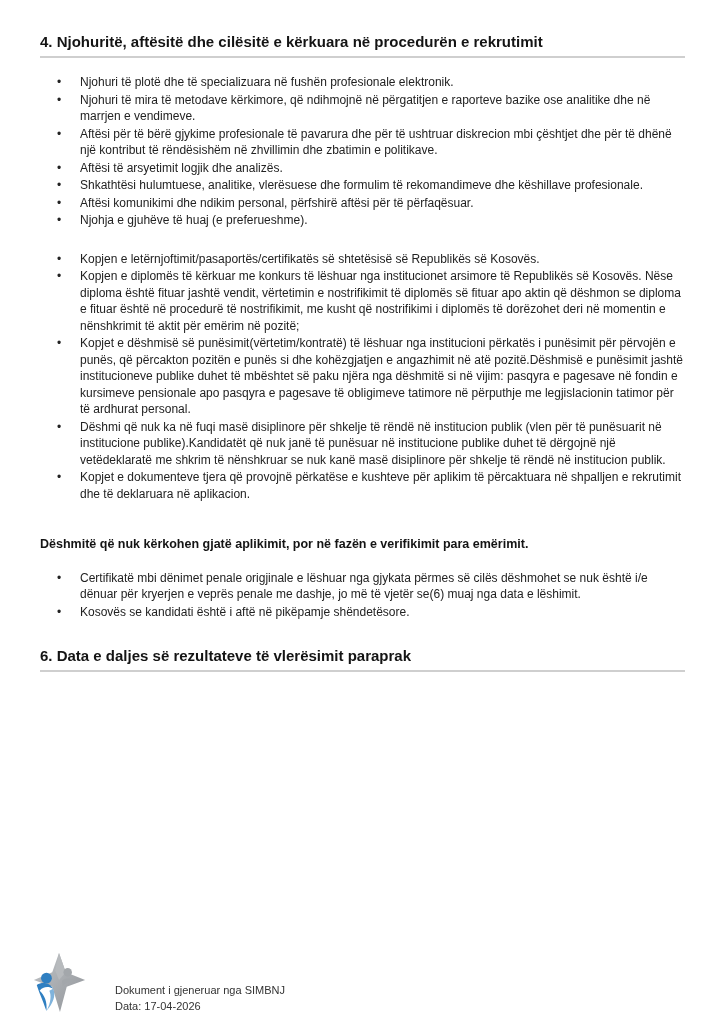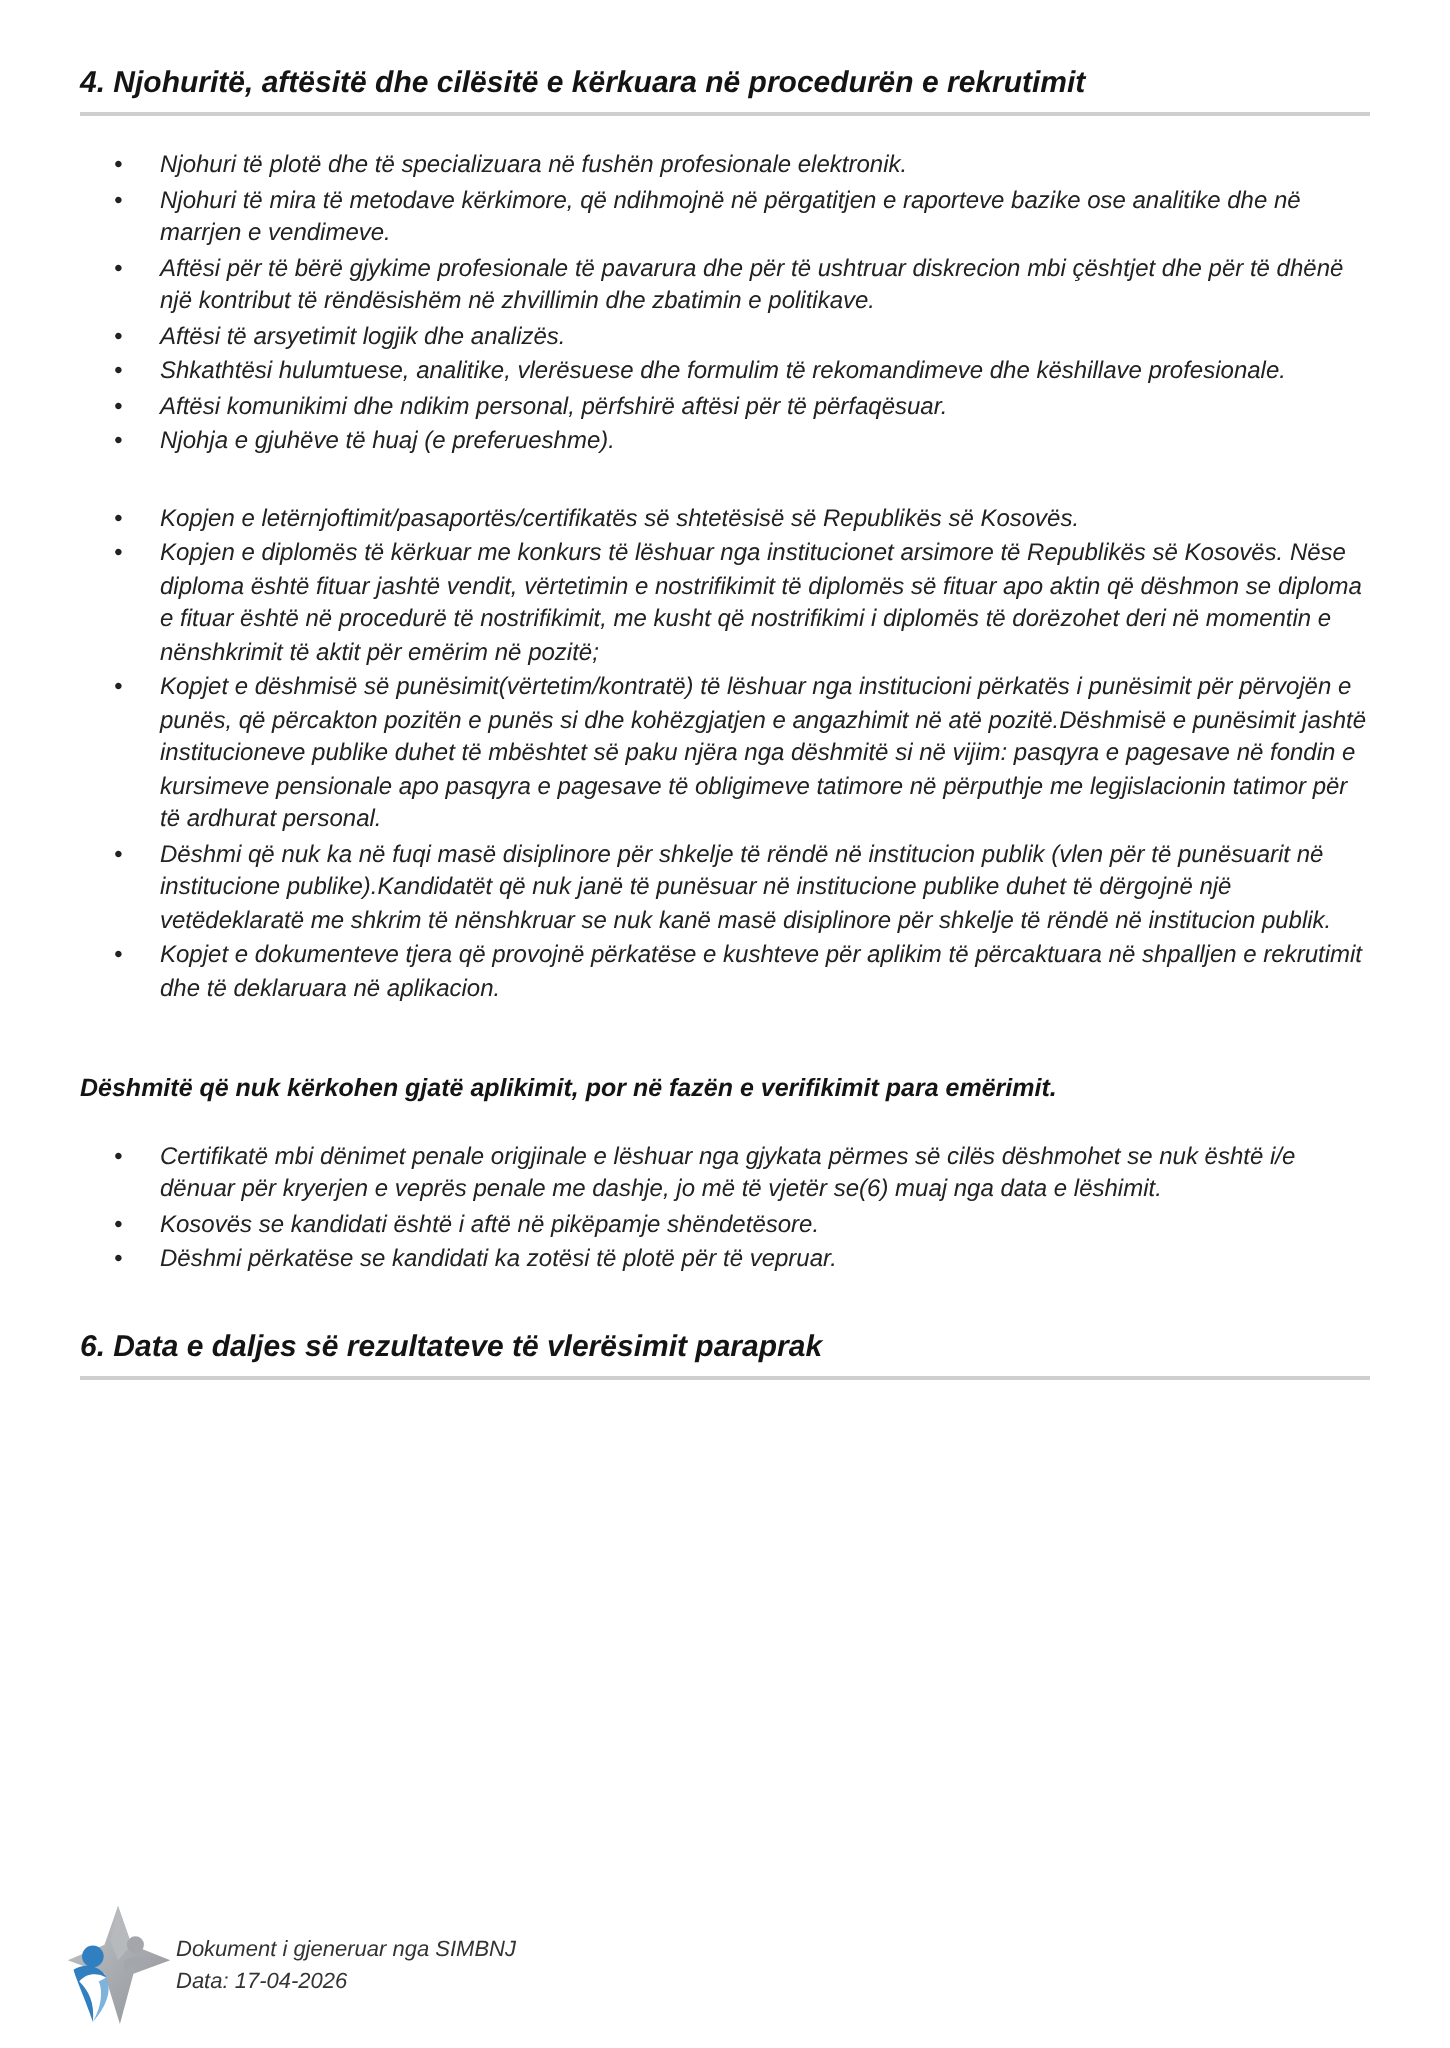--- a/index.html
+++ b/index.html
@@ -9,21 +9,20 @@
     height: 1024px;
     margin: 0 auto;
     background: #ffffff;
     box-sizing: border-box;
     padding: 32px 40px 0 40px;
     font-family: "Liberation Sans", "DejaVu Sans", sans-serif;
     font-size: 12px;
     line-height: 16.5px;
     color: #222222;
     overflow: hidden;
-    font-style: italic;
   }
   h2.section-heading {
     font-size: 15px;
     line-height: 19px;
     font-weight: bold;
     color: #141414;
     margin: 0 0 16px 0;
     padding-bottom: 5px;
     border-bottom: 2px solid #cfcfcf;
   }
@@ -46,22 +45,22 @@
     font-size: 12.5px;
     color: #141414;
     margin: 34px 0 17px 0;
   }
   .note-block { margin-bottom: 26px; }
   .footer {
     position: absolute;
     left: 30px;
     bottom: 10px;
     display: flex;
-    align-items: center;
-    gap: 0;
+    align-items: flex-end;
+    gap: 27px;
   }
   .footer-text {
     font-size: 11px;
     line-height: 16px;
     color: #333333;
   }
   .logo { width: 58px; height: 62px; display: block; }
 </style>
 </head>
 <body>
@@ -89,21 +88,20 @@
       <li>Dëshmi që nuk ka në fuqi masë disiplinore për shkelje të rëndë në institucion publik (vlen për të punësuarit në institucione publike).Kandidatët që nuk janë të punësuar në institucione publike duhet të dërgojnë një vetëdeklaratë me shkrim të nënshkruar se nuk kanë masë disiplinore për shkelje të rëndë në institucion publik.</li>
       <li>Kopjet e dokumenteve tjera që provojnë përkatëse e kushteve për aplikim të përcaktuara në shpalljen e rekrutimit dhe të deklaruara në aplikacion.</li>
     </ul>
   </section>
 
   <div class="note-block">
     <p class="note-heading">Dëshmitë që nuk kërkohen gjatë aplikimit, por në fazën e verifikimit para emërimit.</p>
     <ul class="bullet-list">
       <li>Certifikatë mbi dënimet penale origjinale e lëshuar nga gjykata përmes së cilës dëshmohet se nuk është i/e dënuar për kryerjen e veprës penale me dashje, jo më të vjetër se(6) muaj nga data e lëshimit.</li>
       <li>Kosovës se kandidati është i aftë në pikëpamje shëndetësore.</li>
-      <li>Dëshmi përkatëse se kandidati ka zotësi të plotë për të vepruar.</li>
     </ul>
   </div>
 
   <section>
     <h2 class="section-heading">6. Data e daljes së rezultateve të vlerësimit paraprak</h2>
   </section>
 
   <div class="footer">
     <svg class="logo" viewBox="0 0 60 64" xmlns="http://www.w3.org/2000/svg">
       <defs>

